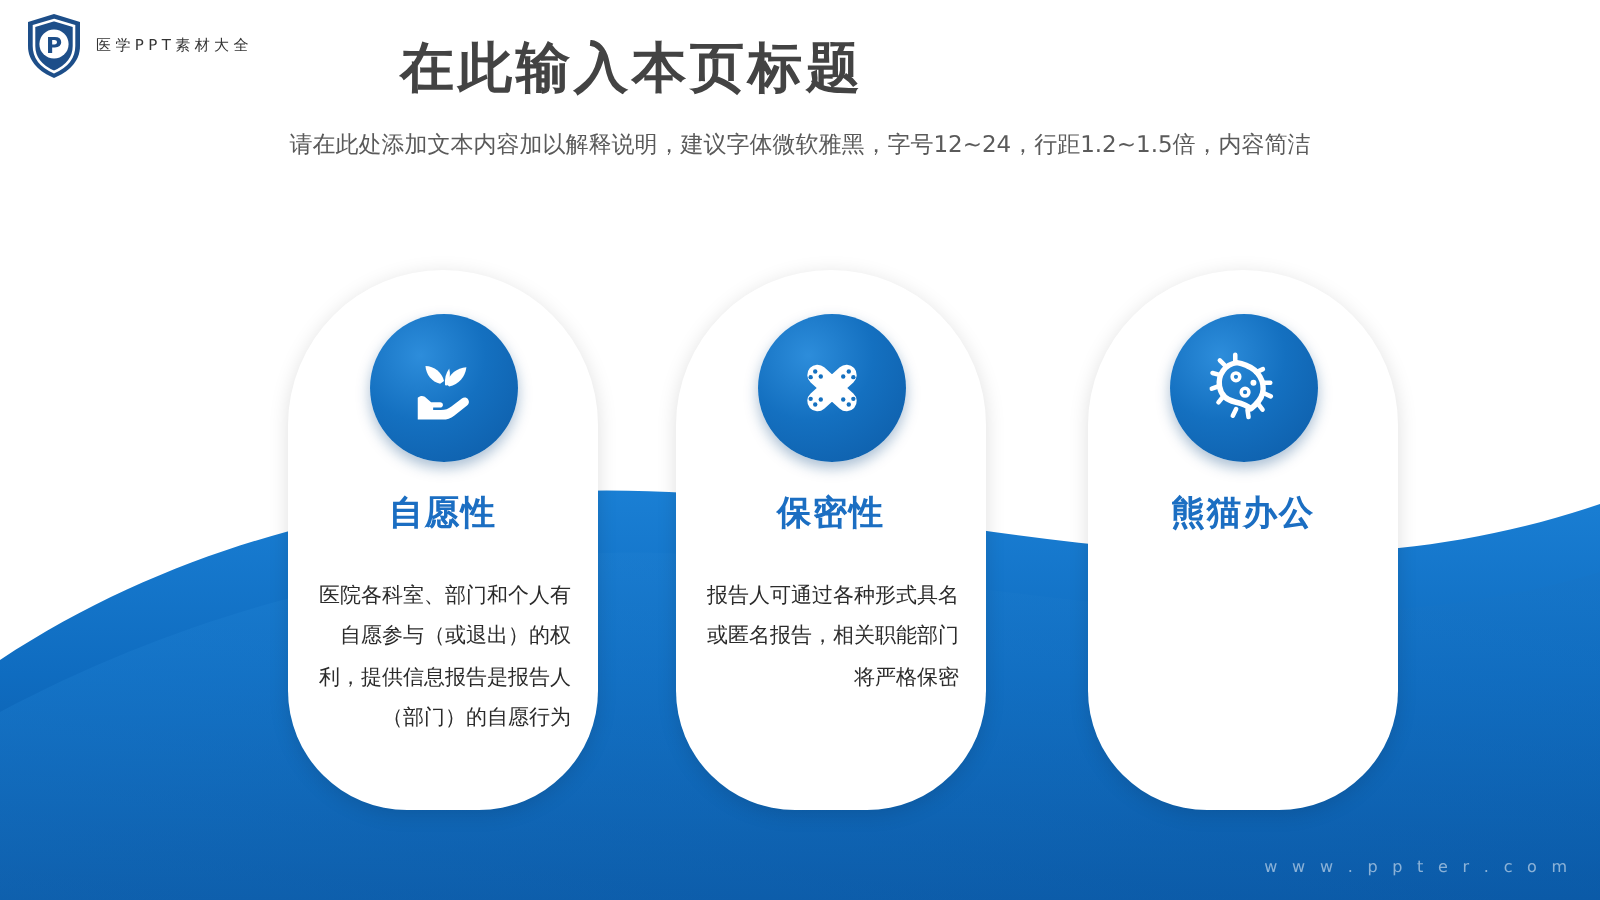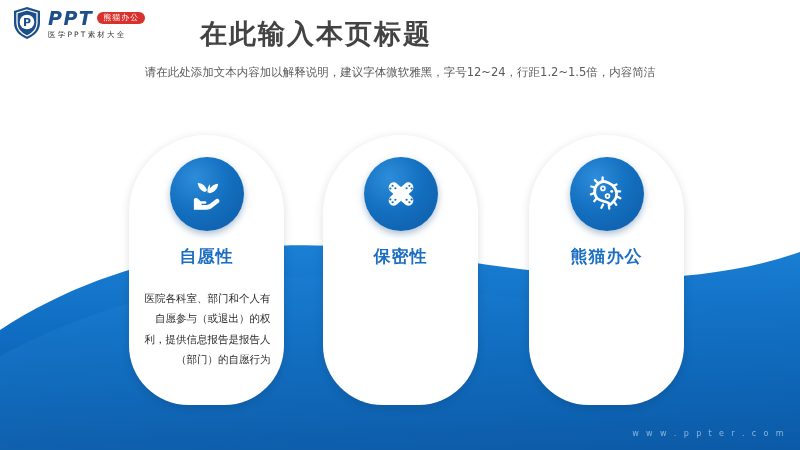--- a/index.html
+++ b/index.html
@@ -51,21 +51,21 @@
   }
   .subtitle {
     position:absolute; left:0; top:62px; width:800px;
     text-align:center; font-size:11.5px; color:#5a5a5a;
     line-height:1.75; z-index:20;
   }
   .subtitle div { white-space:nowrap; }
 
   
   .cards {
-    position:absolute; left:1px; top:0; width:640px; height:450px;
+    position:absolute; left:16px; top:0; width:640px; height:450px;
     z-index:15;
   }
   .card {
     position:absolute; top:135px; width:155px; height:270px;
     background:#ffffff;
     border-radius:78px 78px 60px 60px;
     box-shadow:0 2px 10px rgba(0,0,0,0.13);
     display:flex; flex-direction:column; align-items:center;
   }
   .card-1 { left:128px; }
@@ -122,24 +122,20 @@
   </svg>
 
   <div class="logo">
     <svg class="logo-shield" viewBox="0 0 30 34">
       <path d="M15 1 L28 5 L28 17 C28 25 22 30 15 33 C8 30 2 25 2 17 L2 5 Z" fill="#1d4e89"></path>
       <path d="M15 4 L25 7 L25 17 C25 23.5 20.5 27.6 15 30 C9.5 27.6 5 23.5 5 17 L5 7 Z" fill="none" stroke="#ffffff" stroke-width="1.3"></path>
       <circle cx="15" cy="16" r="7.3" fill="#ffffff"></circle>
       <text x="15" y="20.4" text-anchor="middle" font-size="11" font-weight="bold" fill="#1d4e89" font-family="DejaVu Sans, sans-serif">P</text>
     </svg>
     <div class="logo-text">
-      <div class="logo-row1">
-        <span class="logo-ppt">PPT</span>
-        <span class="logo-badge">熊猫办公</span>
-      </div>
       <div class="logo-sub">医学PPT素材大全</div>
     </div>
   </div>
 
   <div class="page-title">在此输入本页标题</div>
 
   <div class="subtitle">
     <div>请在此处添加文本内容加以解释说明，建议字体微软雅黑，字号12~24，行距1.2~1.5倍，内容简洁</div>
   </div>
 
@@ -182,20 +178,21 @@
             <circle cx="30.4" cy="17.4" r="1.25"></circle>
             <circle cx="36.2" cy="17.8" r="1.25"></circle>
             <circle cx="14.4" cy="33.4" r="1.25"></circle>
             <circle cx="17.6" cy="30.6" r="1.25"></circle>
             <circle cx="11.8" cy="30.2" r="1.25"></circle>
           </g>
           <rect x="17.4" y="17.4" width="13.2" height="13.2" rx="3.2" fill="#ffffff" transform="rotate(45 24 24)"></rect>
         </svg>
       </div>
       <div class="card-title">保密性</div>
+      <div class="card-body">报告人可通过各种形式具名或匿名报告，相关职能部门将严格保密</div>
     </div>
 
     <div class="card card-3">
       <div class="icon-circle">
         <svg viewBox="0 0 48 48">
           <g stroke="#ffffff" stroke-width="2.6" fill="none" stroke-linecap="round">
             <path d="M19 9 L19 5"></path>
               <path d="M13 11 L10.2 8.2"></path>
             <path d="M10 16.5 L6 15.4"></path>
               <path d="M9.5 23 L5.6 24.4"></path>

